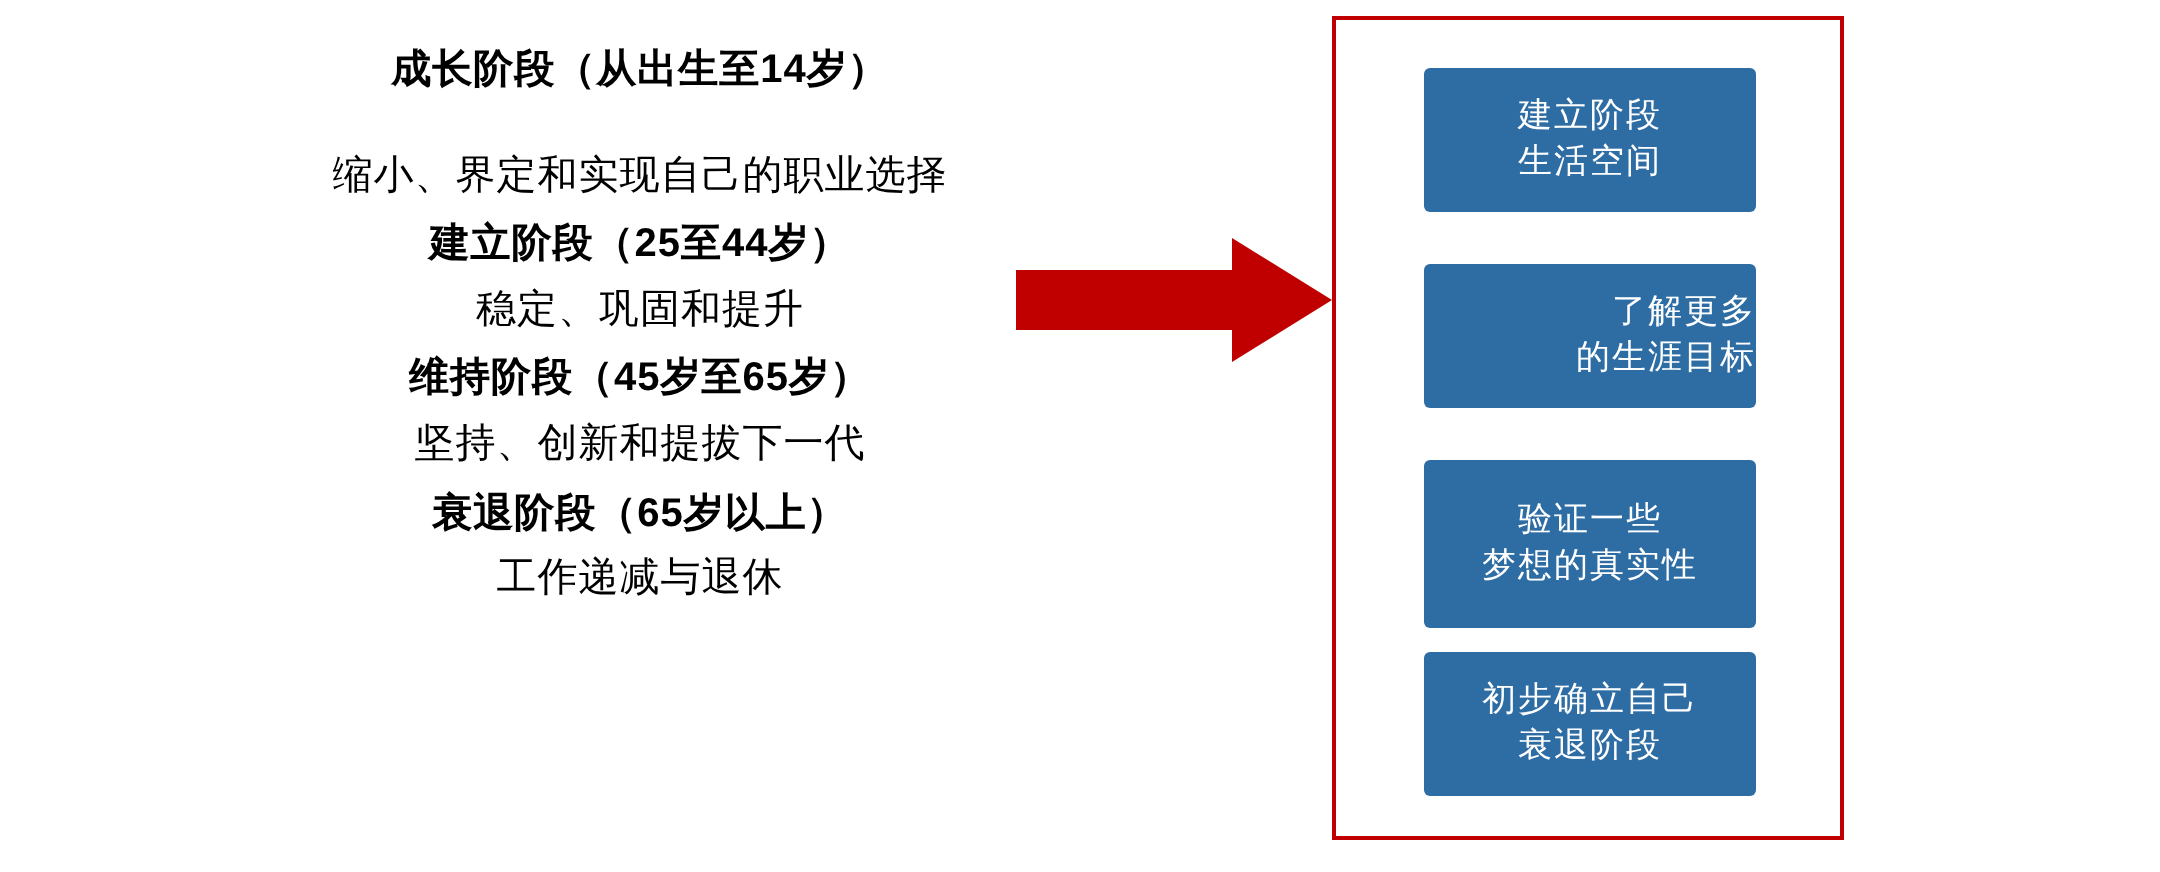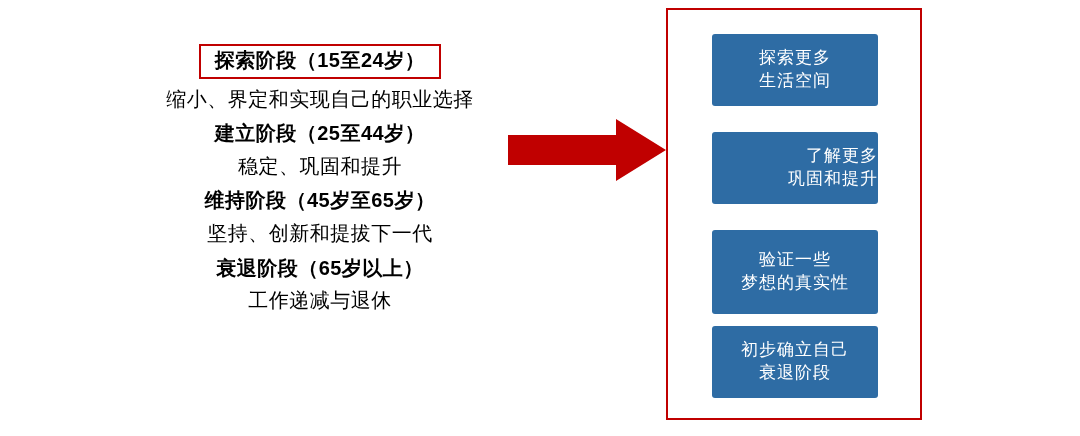--- a/index.html
+++ b/index.html
@@ -103,26 +103,24 @@
   .bb3 { top: 220px; height: 84px; }
   .bb4 { top: 316px; height: 72px; }
 </style>
 </head>
 <body>
 
 <div id="canvas">
 
   <div class="stage-list">
 
+    <div class="stage-line title">成长阶段（从出生至14岁）</div>
     <div class="row-gap-sm"></div>
     <div class="row-gap-md"></div>
 
-    <div class="boxed-wrap">
-      <div class="stage-line title boxed">探索阶段（15至24岁）</div>
-    </div>
     <div class="row-gap-sm"></div>
     <div class="stage-line desc">缩小、界定和实现自己的职业选择</div>
     <div class="row-gap-md"></div>
 
     <div class="stage-line title">建立阶段（25至44岁）</div>
     <div class="row-gap-sm"></div>
     <div class="stage-line desc">稳定、巩固和提升</div>
     <div class="row-gap-md"></div>
 
     <div class="stage-line title">维持阶段（45岁至65岁）</div>
@@ -135,27 +133,27 @@
     <div class="stage-line desc">工作递减与退休</div>
   </div>
 
   <svg class="arrow" viewBox="0 0 158 62">
     <polygon points="0,16 108,16 108,0 158,31 108,62 108,46 0,46" fill="#c00000"></polygon>
   </svg>
 
   <div class="right-panel">
 
     <div class="blue-box bb1">
-      <span>探索更多</span>
+      <span>建立阶段</span>
       <span>生活空间</span>
     </div>
 
     <div class="blue-box bb2">
       <span>了解更多</span>
-      <span>巩固和提升</span>
+      <span>的生涯目标</span>
     </div>
 
     <div class="blue-box bb3">
       <span>验证一些</span>
       <span>梦想的真实性</span>
     </div>
 
     <div class="blue-box bb4">
       <span>初步确立自己</span>
       <span>衰退阶段</span>

